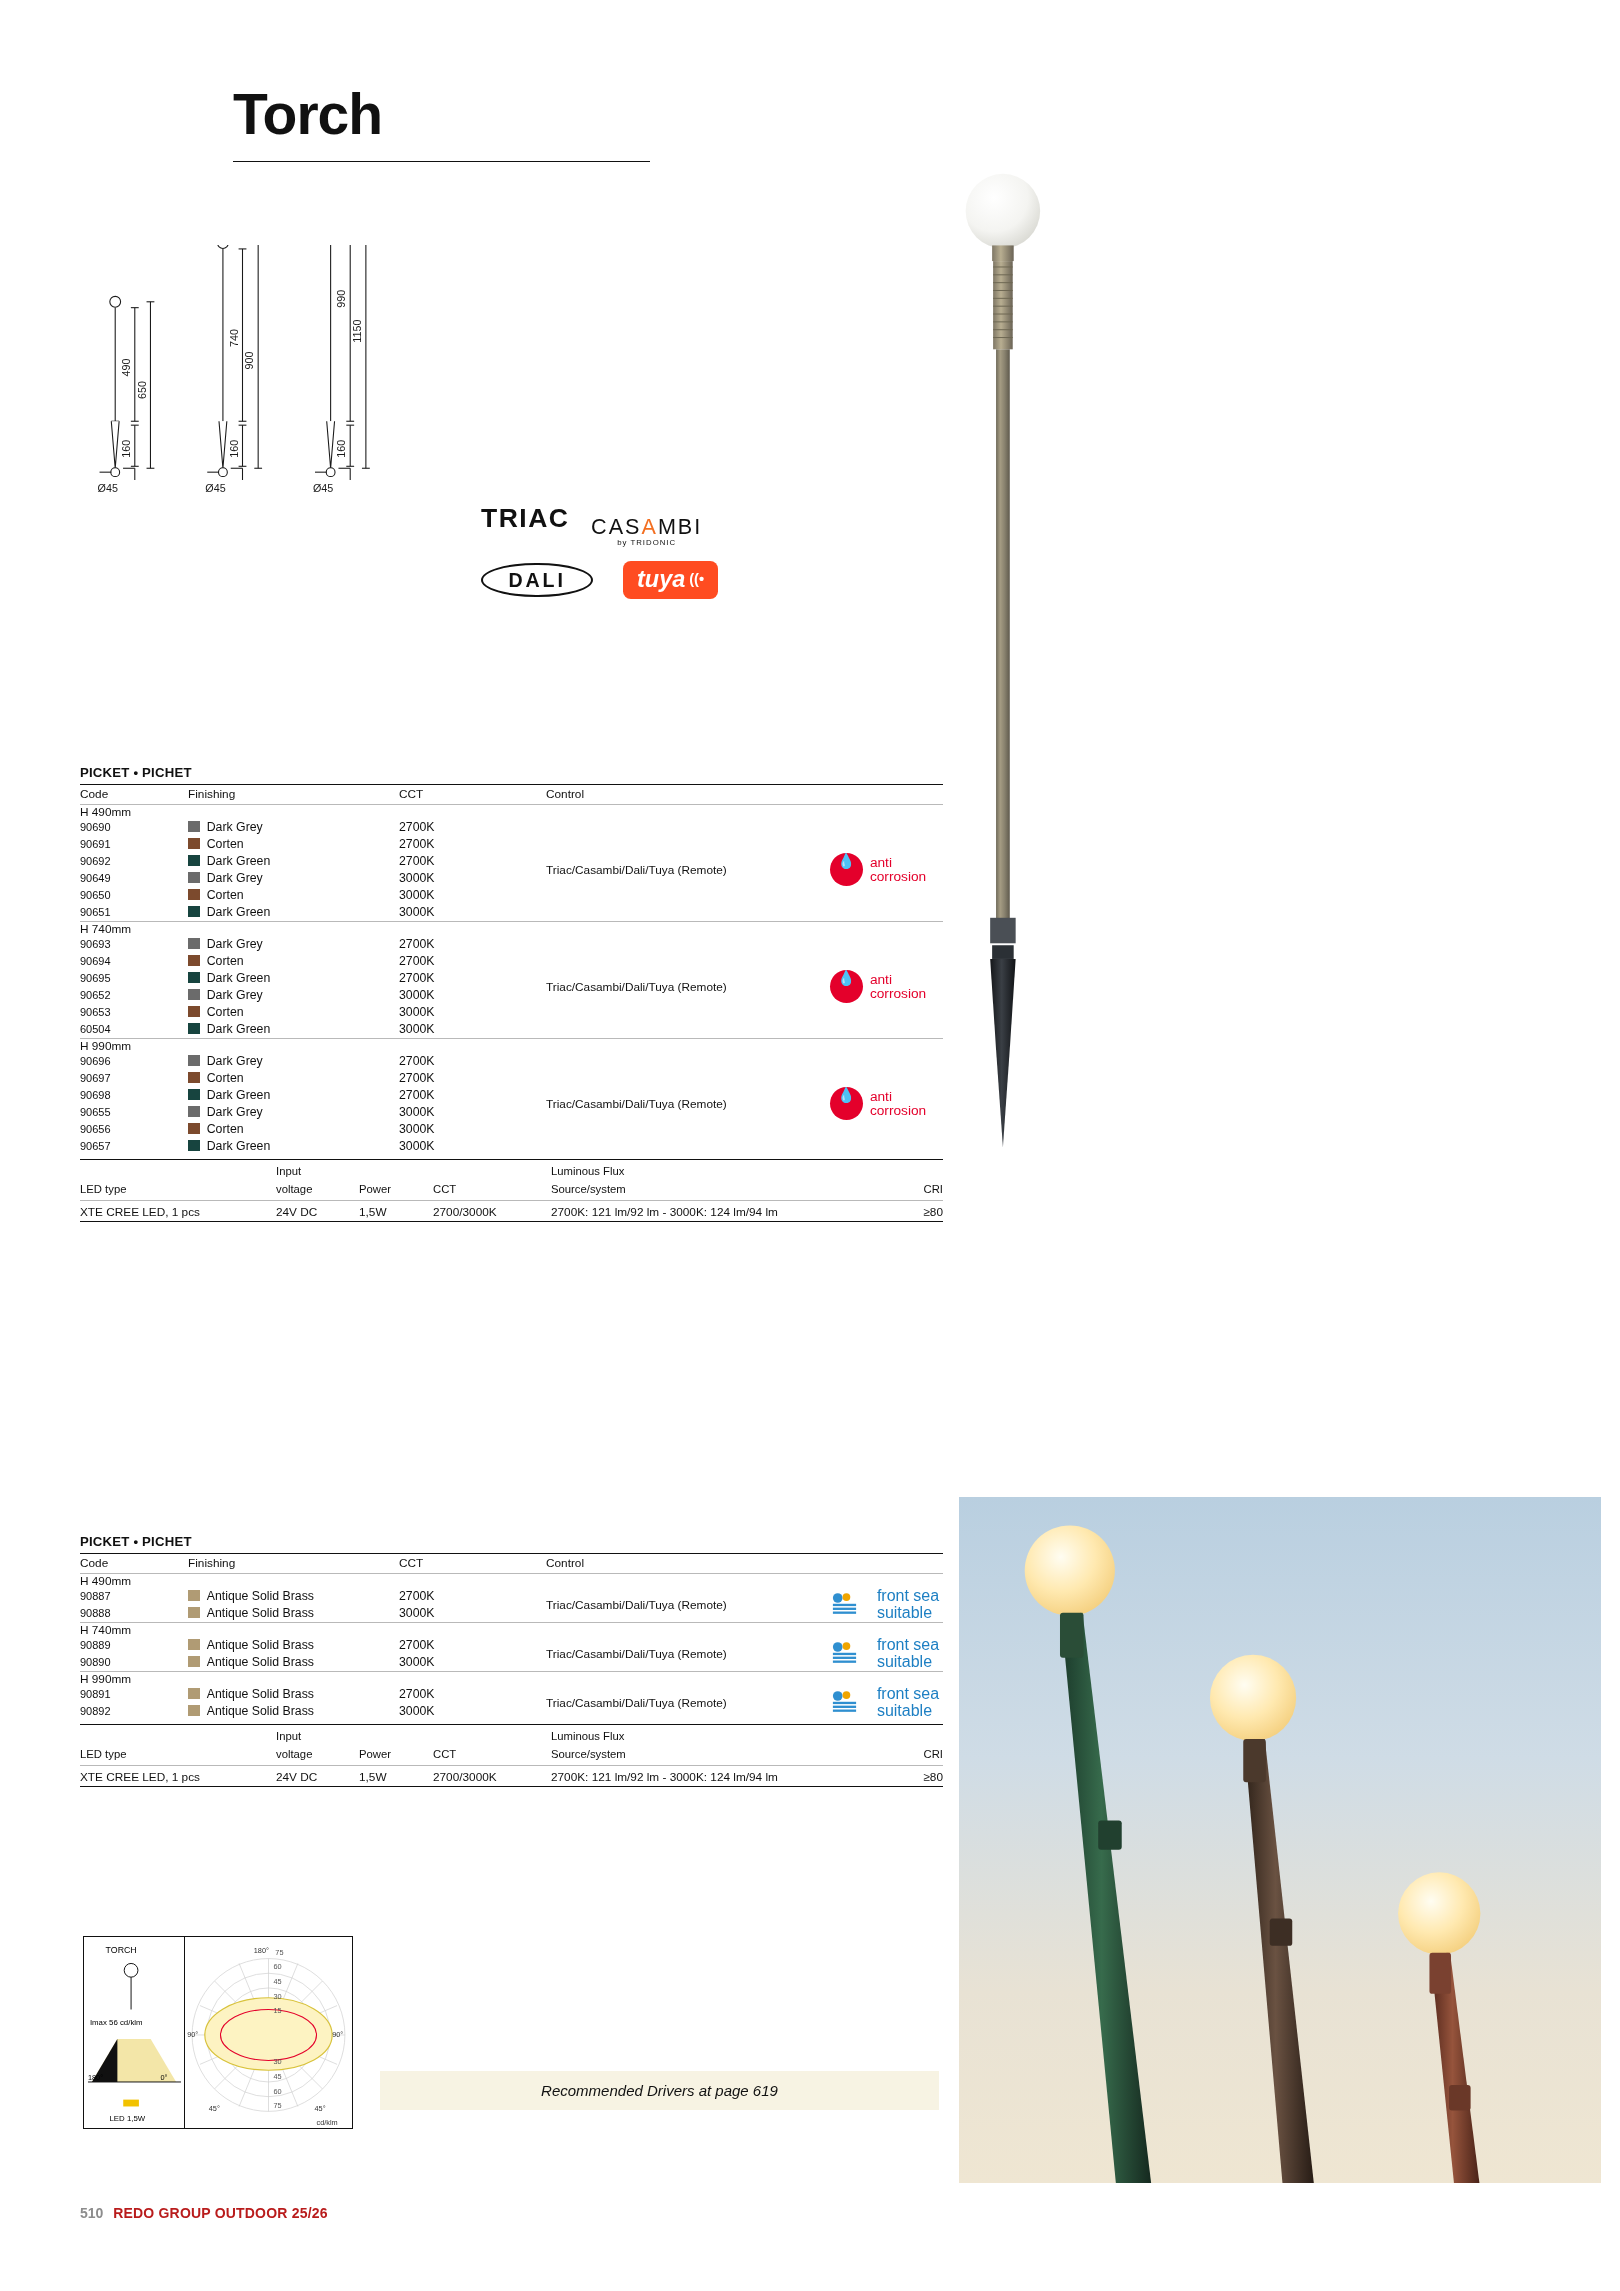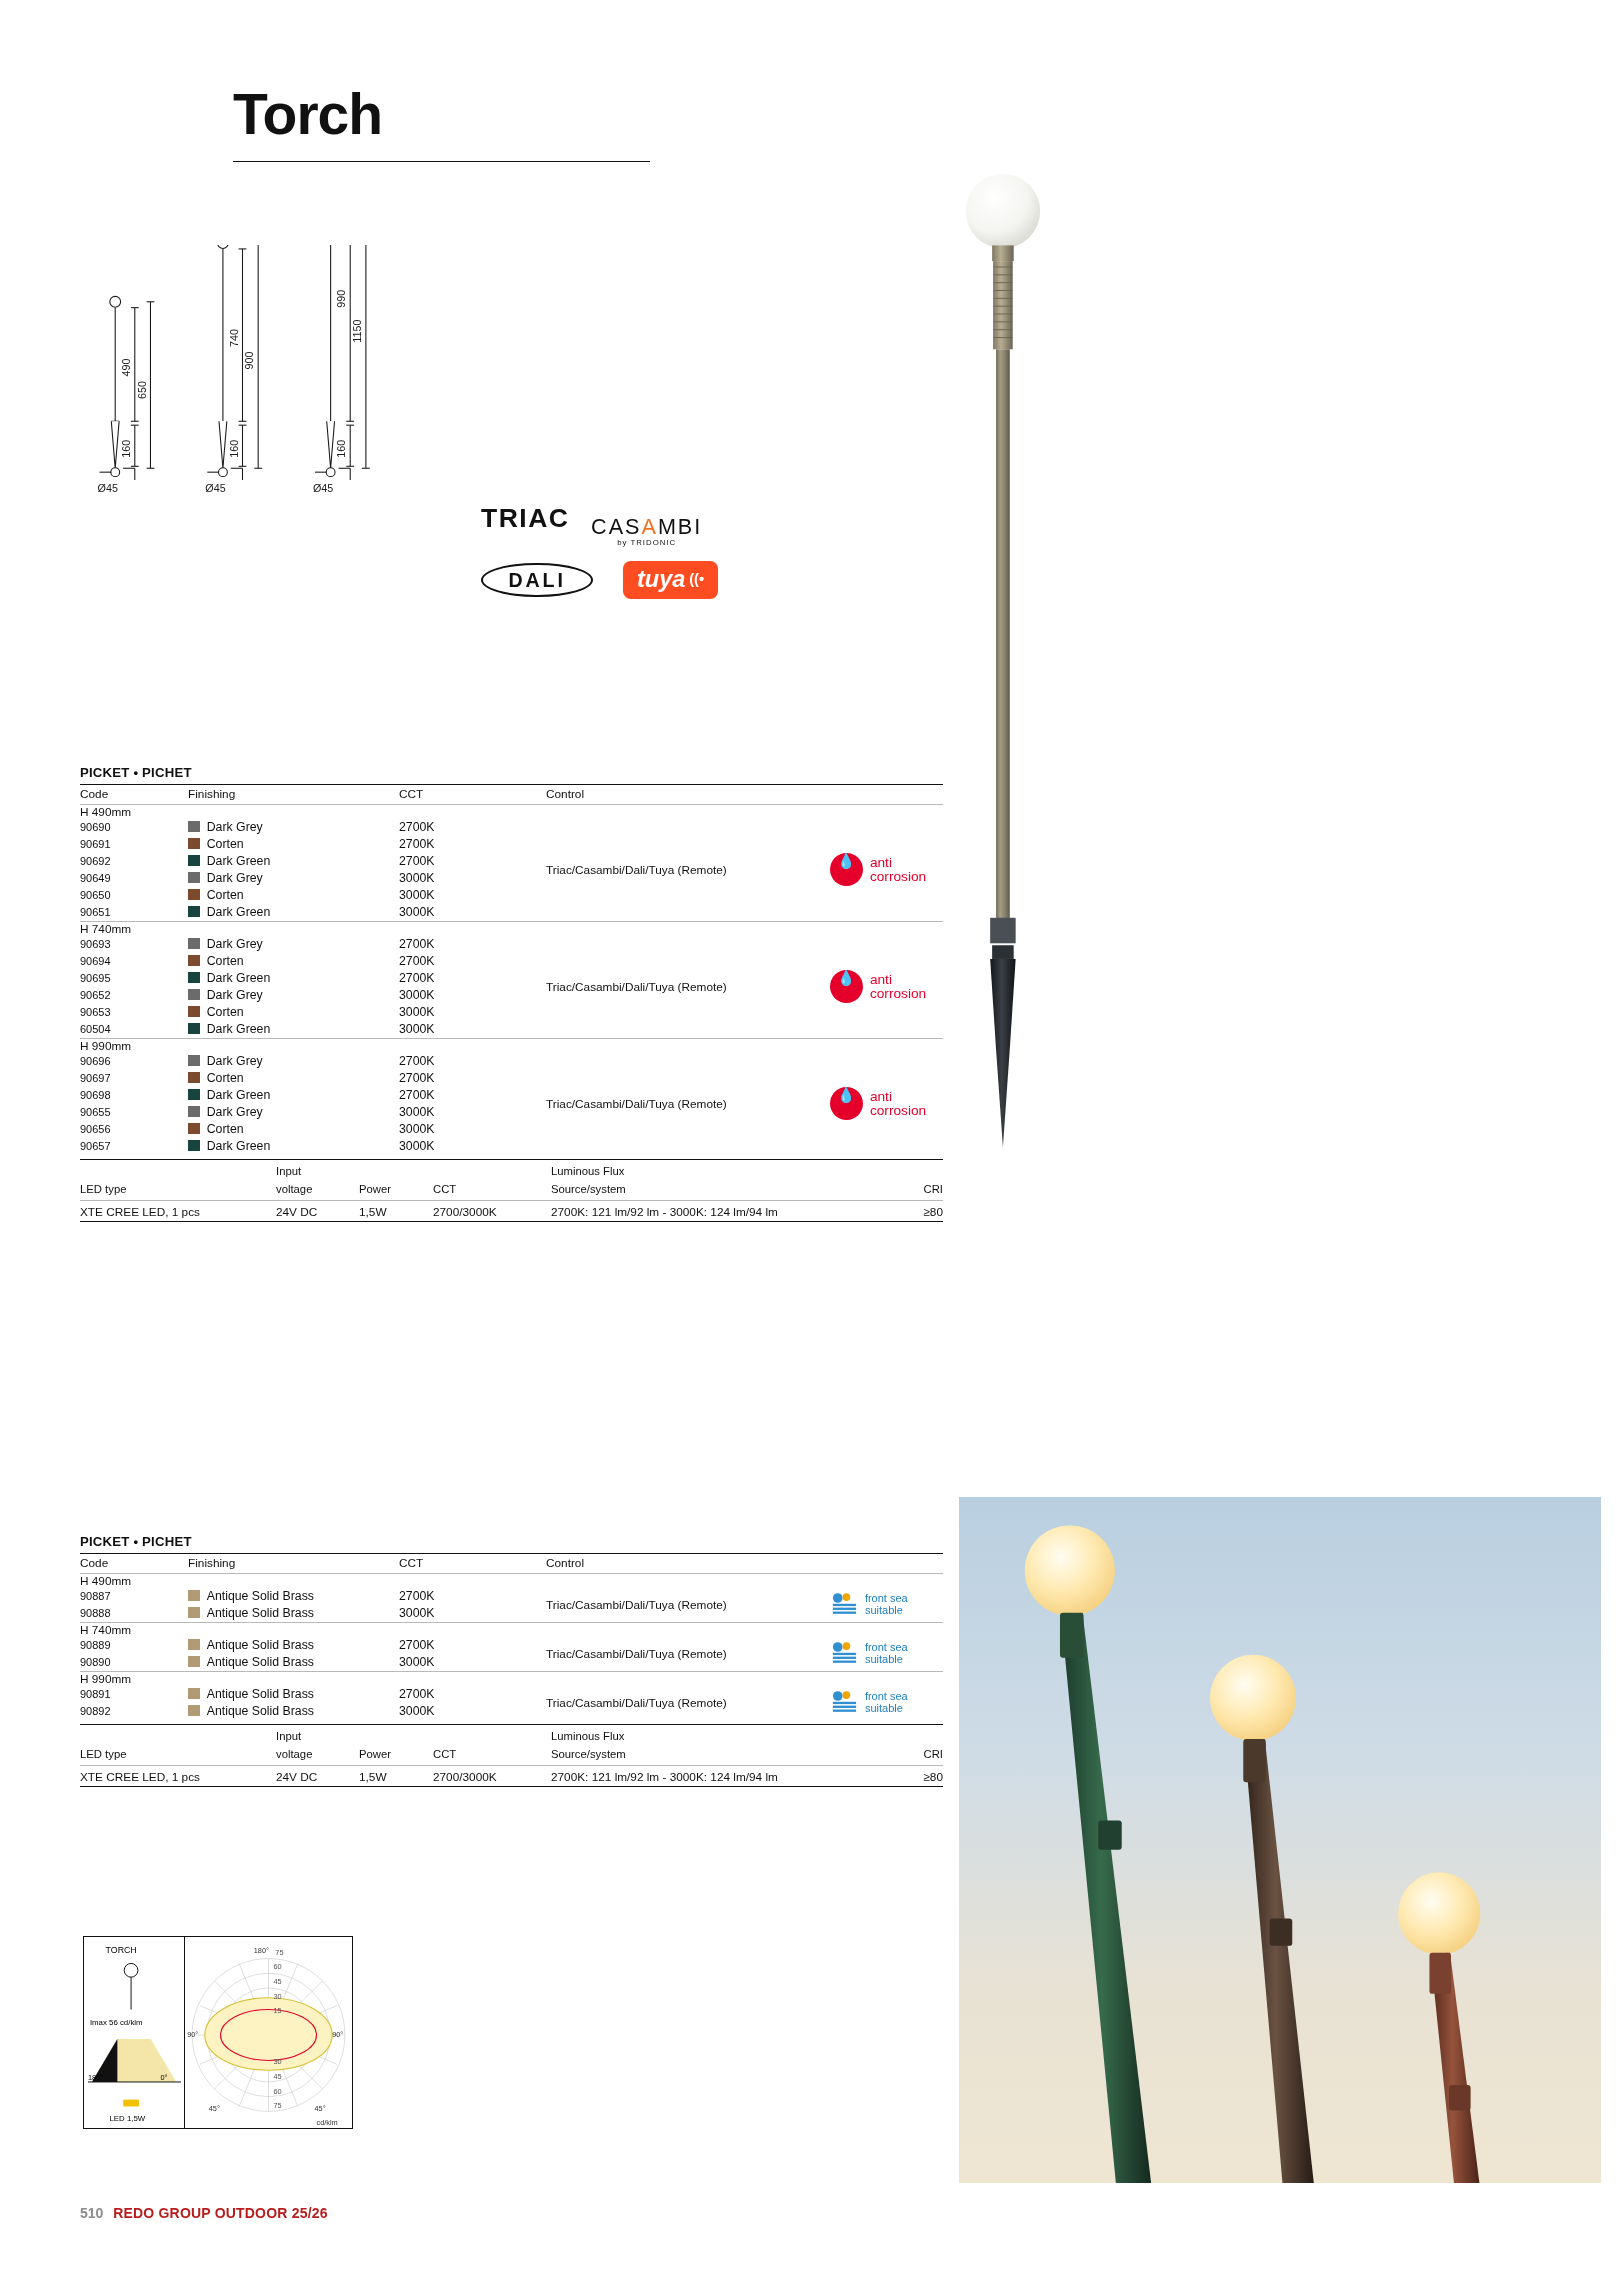--- a/index.html
+++ b/index.html
@@ -75,21 +75,21 @@
   .anti-ico:after {
     content:"💧"; position:absolute; left:0; top:-1px; width:33px; text-align:center;
     font-size:14.7px; color:#fff;
   }
   .anti-txt { color:#e4002b; font-size:13.7px; line-height:1.05; }
 
   .sea { display:flex; align-items:center; gap:5.9px; }
   .sea-ico {
     width:29px; height:25.5px; flex:0 0 auto; position:relative;
   }
-  .sea-txt { color:#1d7fc3; font-size:11px; line-height:1.05; }
+  .sea-txt { color:#1d7fc3; font-size:16px; line-height:1.05;margin-left:12px; }
 
   
   table.spec { width:100%; border-collapse:collapse; font-size:11.8px; margin-top:2px; }
   table.spec td { padding:2px 0; vertical-align:bottom; }
   .spec-h td { color:#111; font-size:11.3px; line-height:1.25; }
   .spec-v td { font-size:11.8px; padding:5.9px 0 4.9px 0; }
   .c-led { width:196px; }
   .c-volt { width:83px; }
   .c-pow { width:74px; }
   .c-cct { width:118px; }
@@ -639,20 +639,23 @@
           <text x="90" y="78" fill="#555">15</text>
           <text x="90" y="130" fill="#555">30</text>
           <text x="90" y="145" fill="#555">45</text>
           <text x="90" y="160" fill="#555">60</text>
           <text x="90" y="175" fill="#555">75</text>
         </g>
       </svg>
     </div>
   </div>
 
+  <div class="drivers">
+    <span>Recommended Drivers at page 619</span>
+  </div>
 
   <div class="footer">
     <span class="pg">510</span>
     <span class="nm">REDO GROUP OUTDOOR 25/26</span>
   </div>
 
   <div class="hero">
     <svg width="510" height="1284" viewBox="0 0 520 1310">
       <defs>
         <linearGradient id="stem" x1="0" y1="0" x2="1" y2="0">

